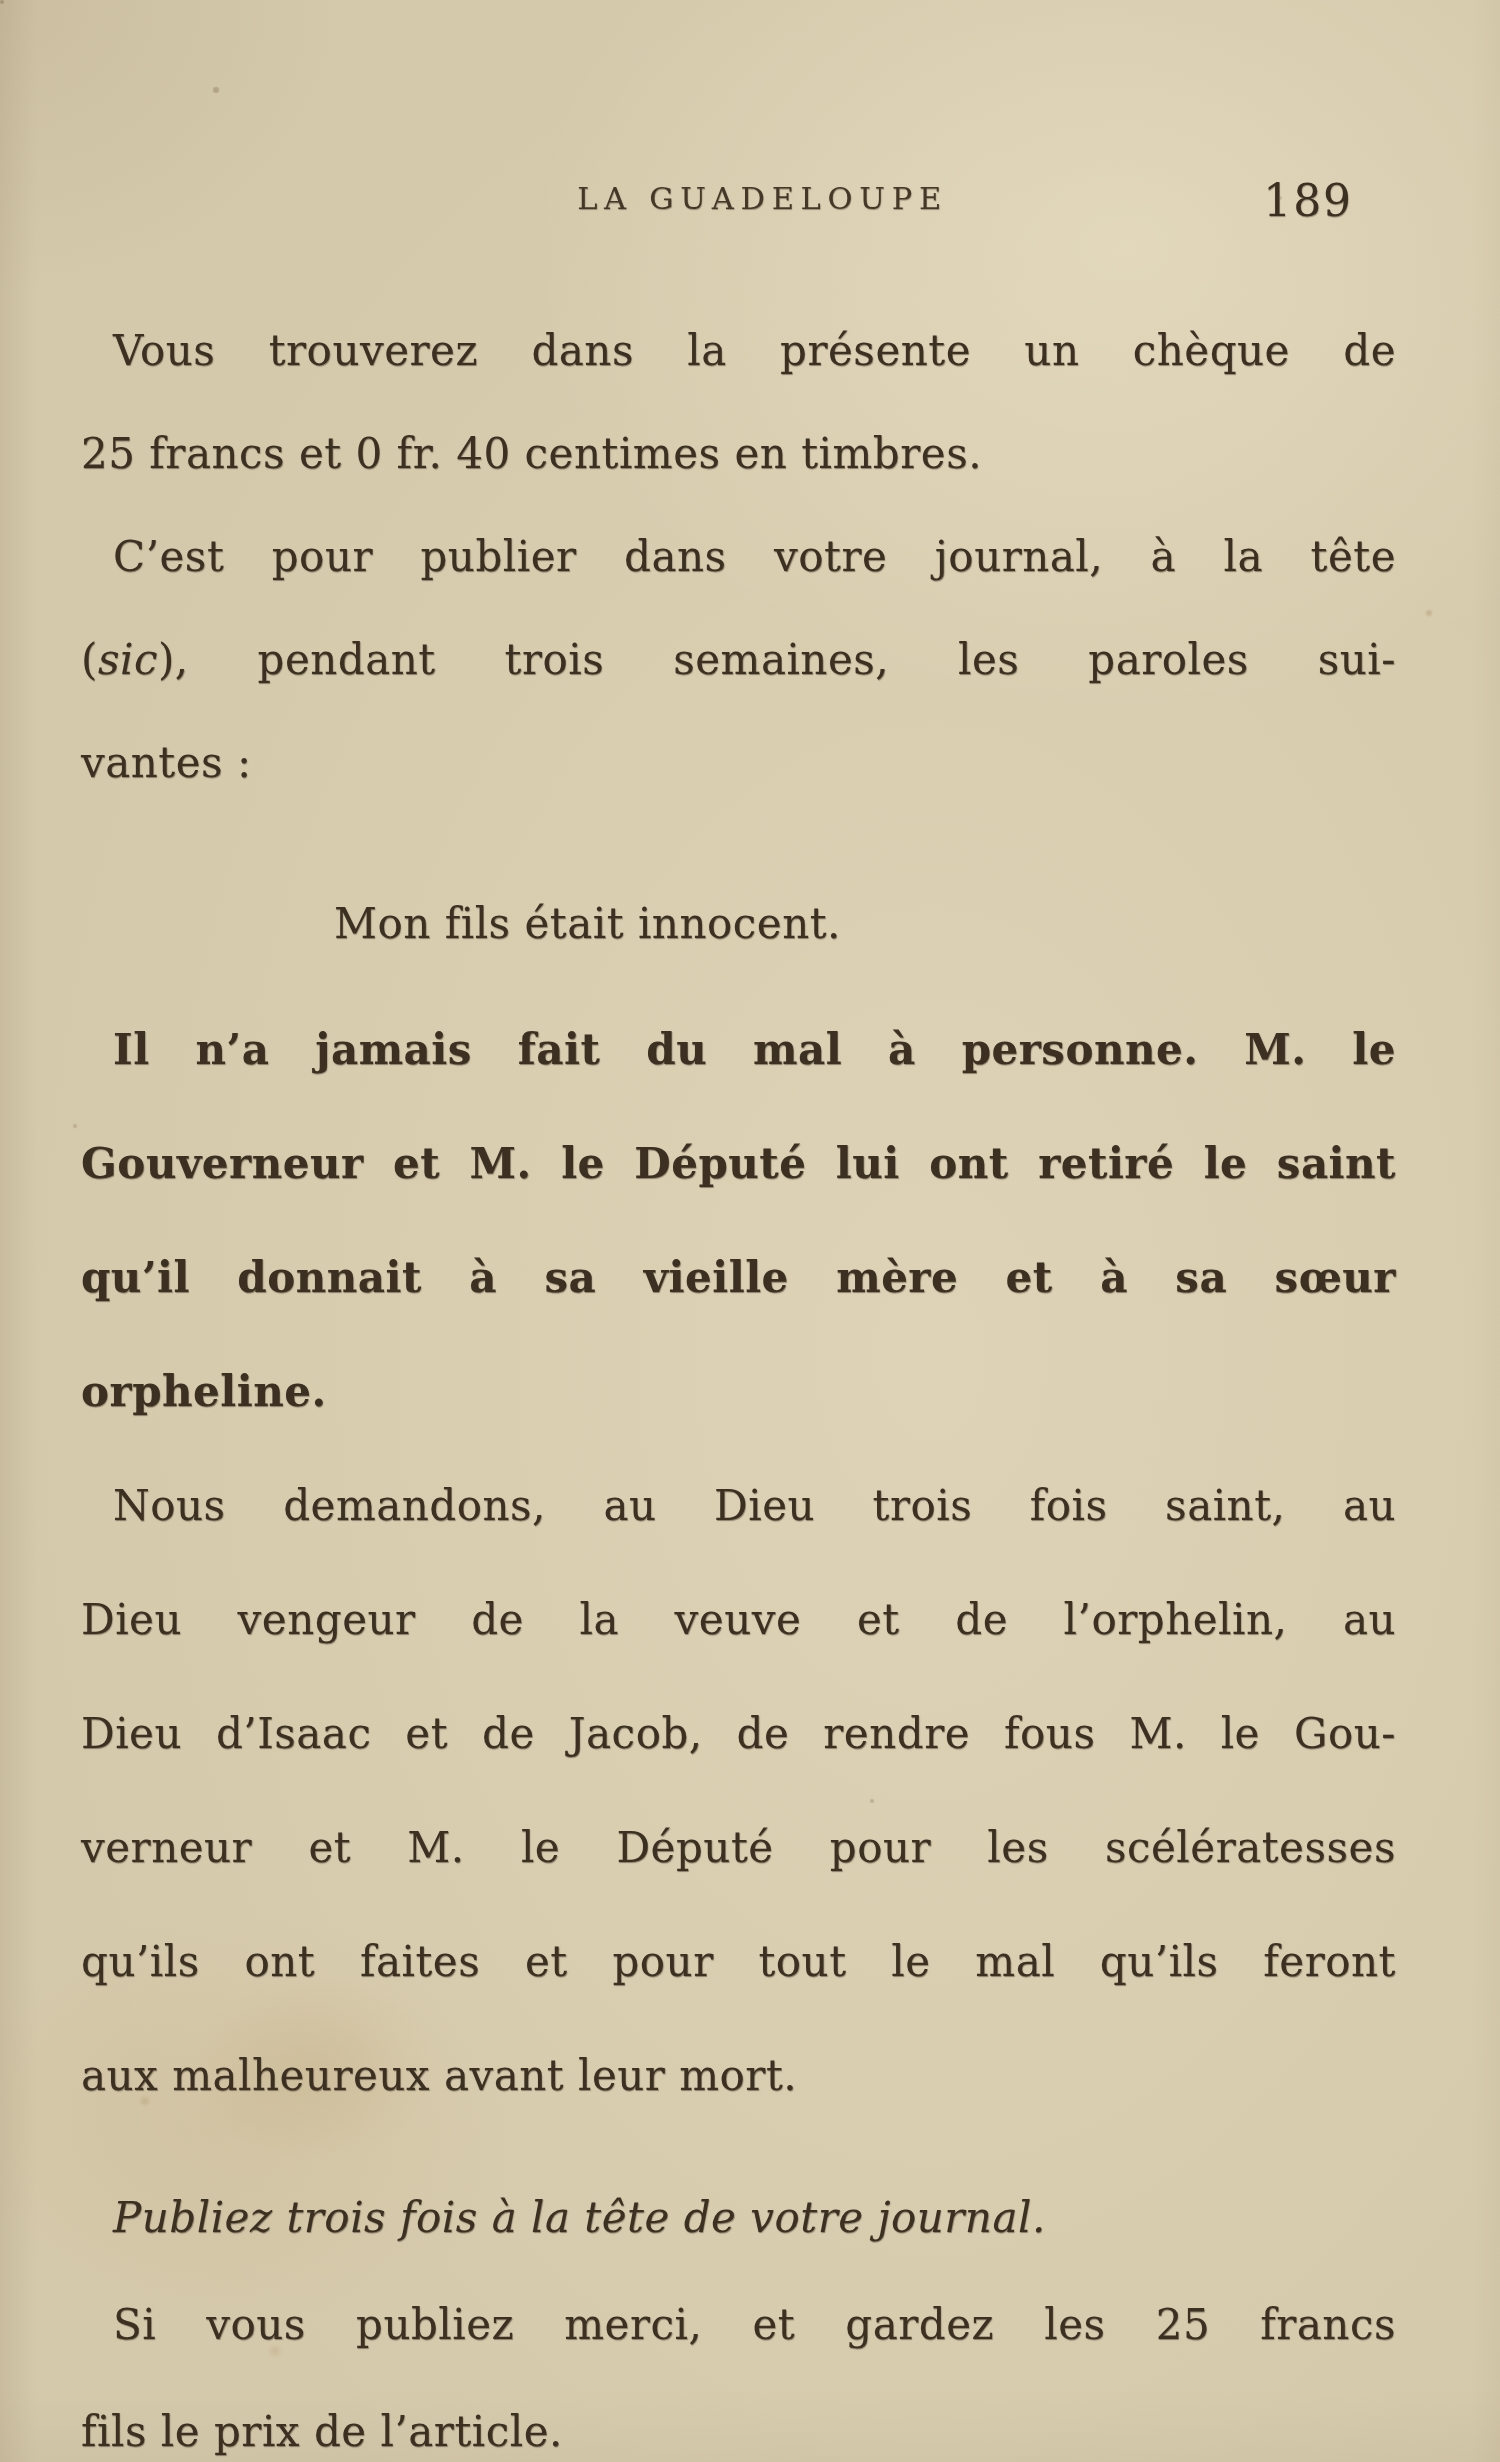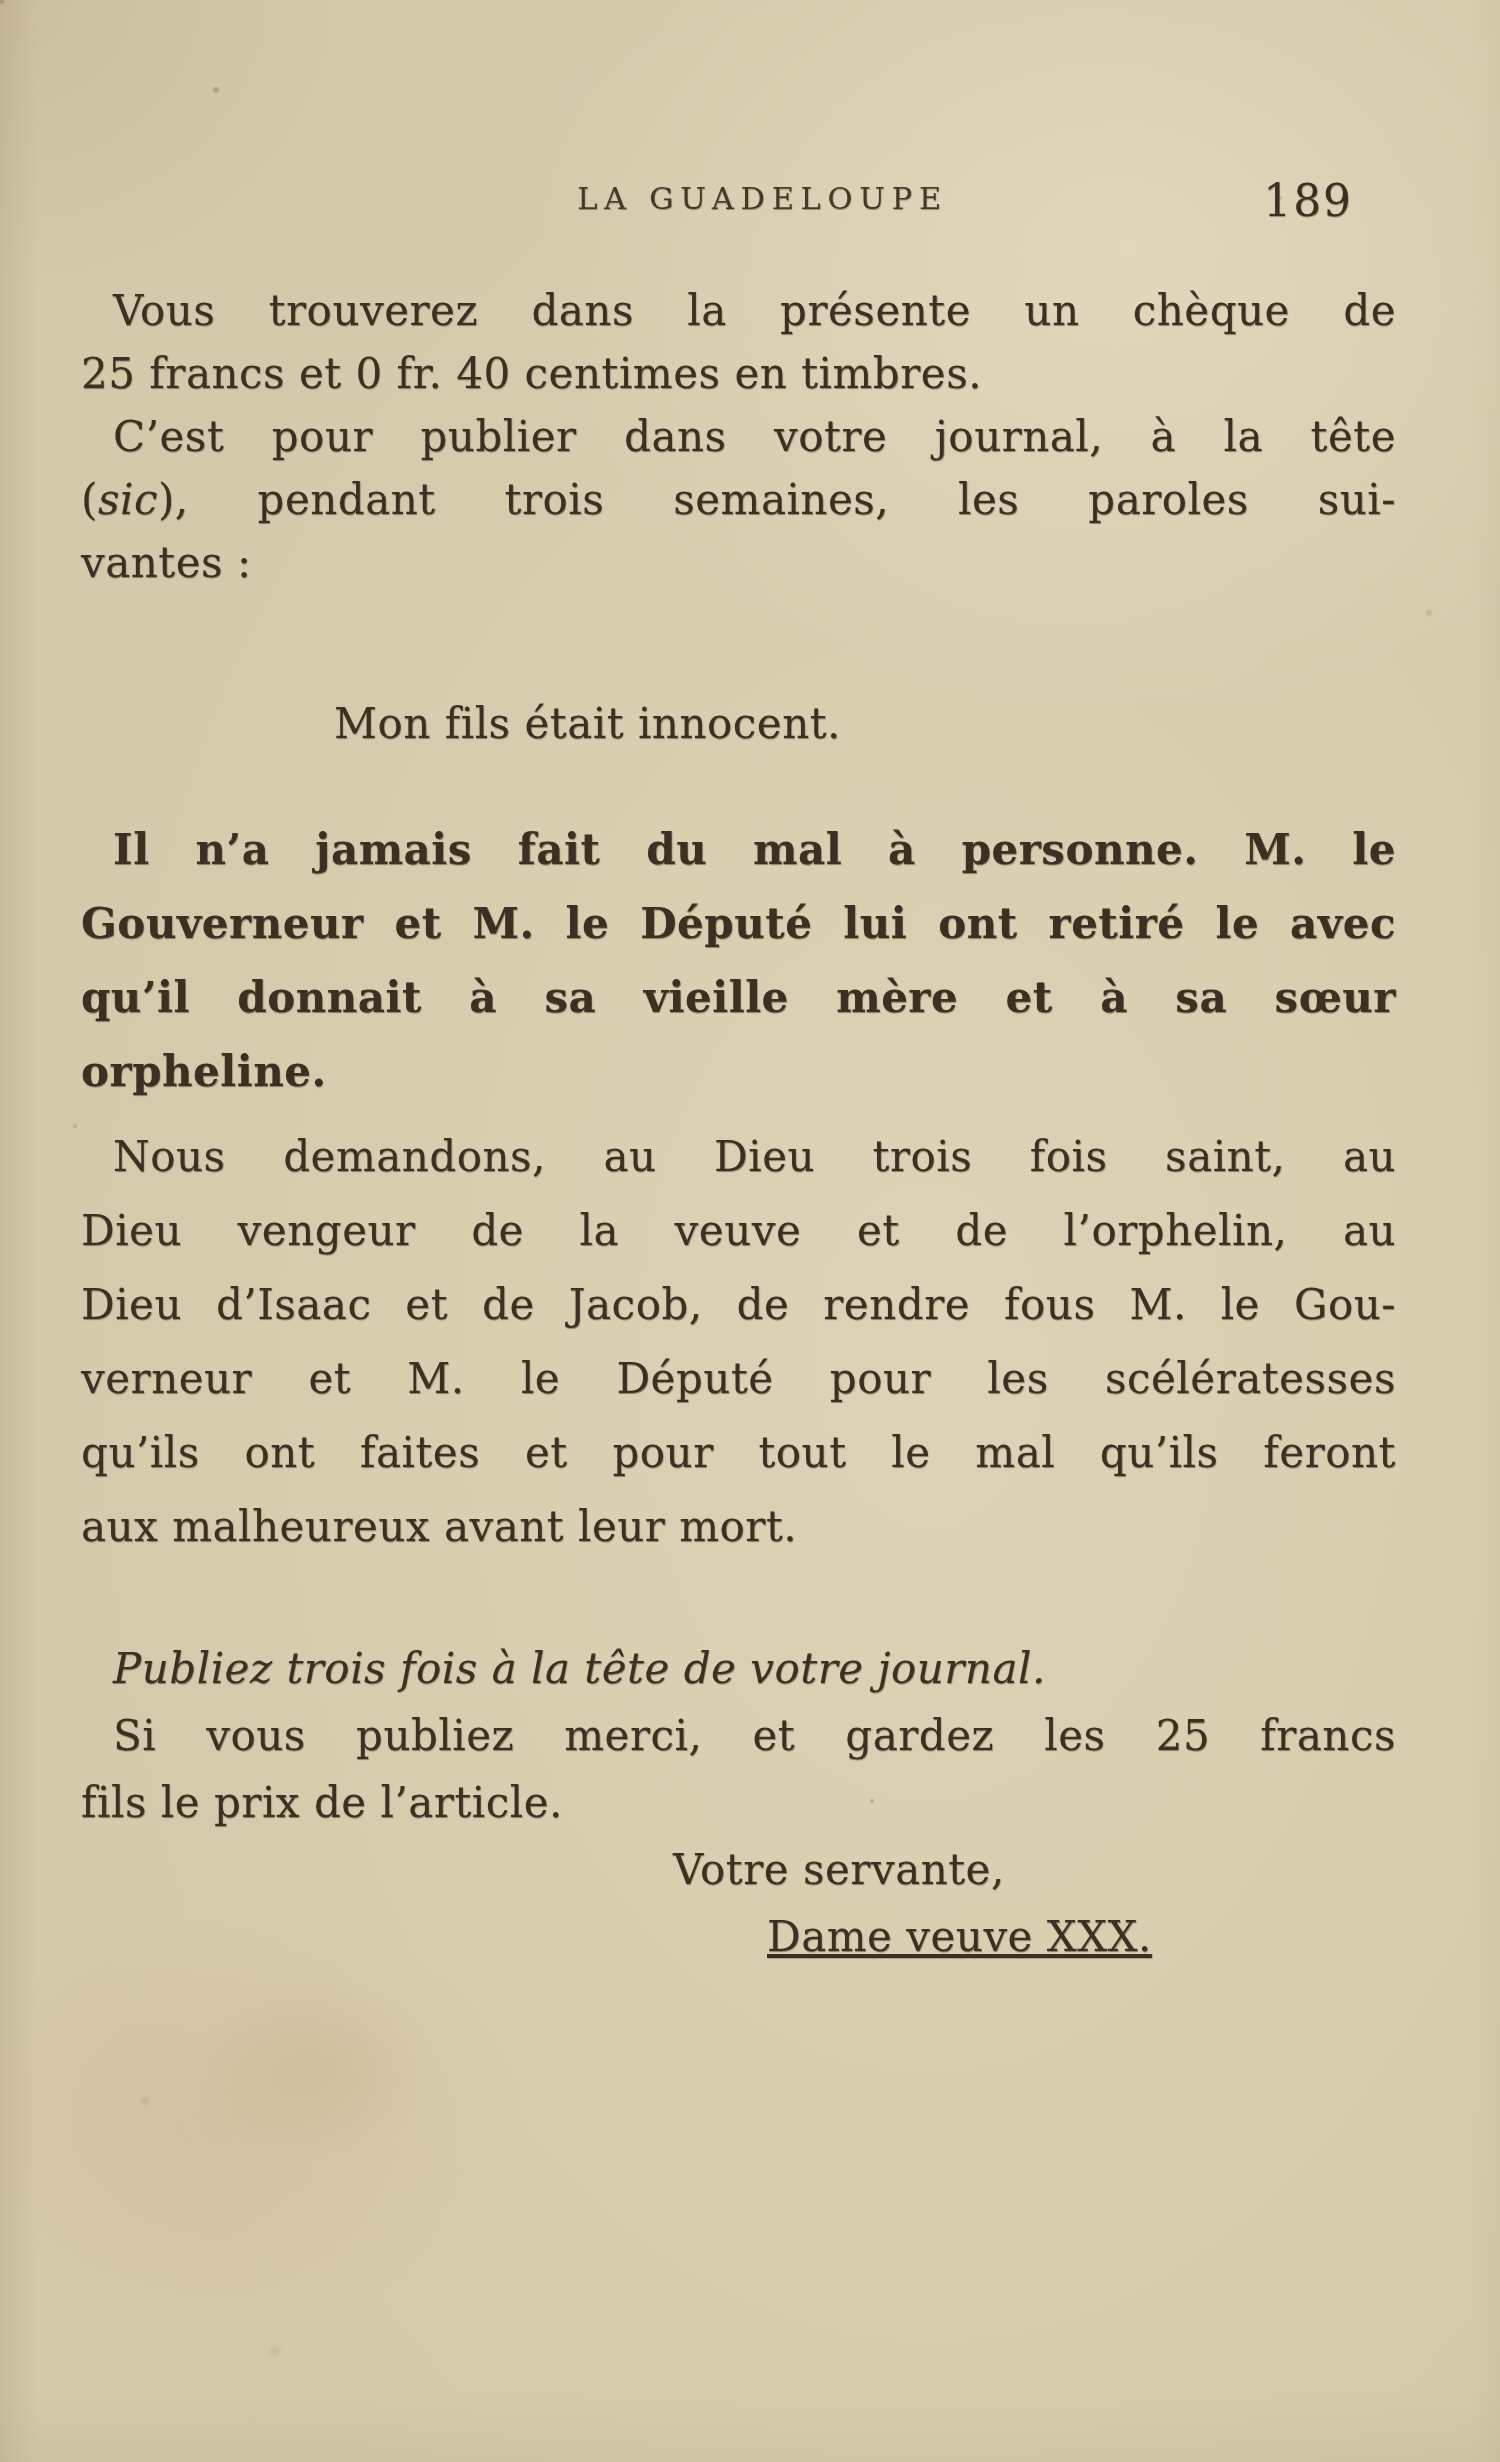--- a/index.html
+++ b/index.html
@@ -69,21 +69,21 @@
     left: 81px;
     width: 1315px;
     font-size: 42px;
     letter-spacing: 0.5px;
     text-shadow: 0.6px 0.6px 1px rgba(58,46,32,0.5);
   }
   .para { margin: 0; }
   .lh-a { line-height: 63px; }
   .lh-b { line-height: 74px; }
   .lh-c { line-height: 67px; }
-  .line { display: block; text-align: left; }
+  .line { display: block; text-align: left; margin-top: 40px; }
   .just { text-align: justify; text-align-last: justify; }
   .indent { text-indent: 32px; }
   .m-heading { margin-top: 98px; }
   .heading-line { padding-left: 253px; }
   .m-p3 { margin-top: 58px; font-weight: bold; }
   .m-p4 { margin-top: 10.5px; }
   .m-p5 { margin-top: 71px; font-style: italic; }
   .m-sig1 { margin-top: 41px; }
   .m-sig2 { margin-top: 21px; }
   .sig { line-height: 67px; margin: 0; }
@@ -113,21 +113,21 @@
       <span class="line just"><span>(</span><em>sic</em><span>), pendant trois semaines, les paroles sui-</span></span>
       <span class="line">vantes :</span>
     </p>
 
     <p class="para lh-a m-heading">
       <span class="line heading-line">Mon fils était innocent.</span>
     </p>
 
     <p class="para lh-b m-p3">
       <span class="line just indent">Il n’a jamais fait du mal à personne. M. le</span>
-      <span class="line just">Gouverneur et M. le Député lui ont retiré le avec</span>
+      <span class="line just">Gouverneur et M. le Député lui ont retiré le saint</span>
       <span class="line just">qu’il donnait à sa vieille mère et à sa sœur</span>
       <span class="line">orpheline.</span>
     </p>
 
     <p class="para lh-b m-p4">
       <span class="line just indent">Nous demandons, au Dieu trois fois saint, au</span>
       <span class="line just">Dieu vengeur de la veuve et de l’orphelin, au</span>
       <span class="line just">Dieu d’Isaac et de Jacob, de rendre fous M. le Gou-</span>
       <span class="line just">verneur et M. le Député pour les scélératesses</span>
       <span class="line just">qu’ils ont faites et pour tout le mal qu’ils feront</span>

